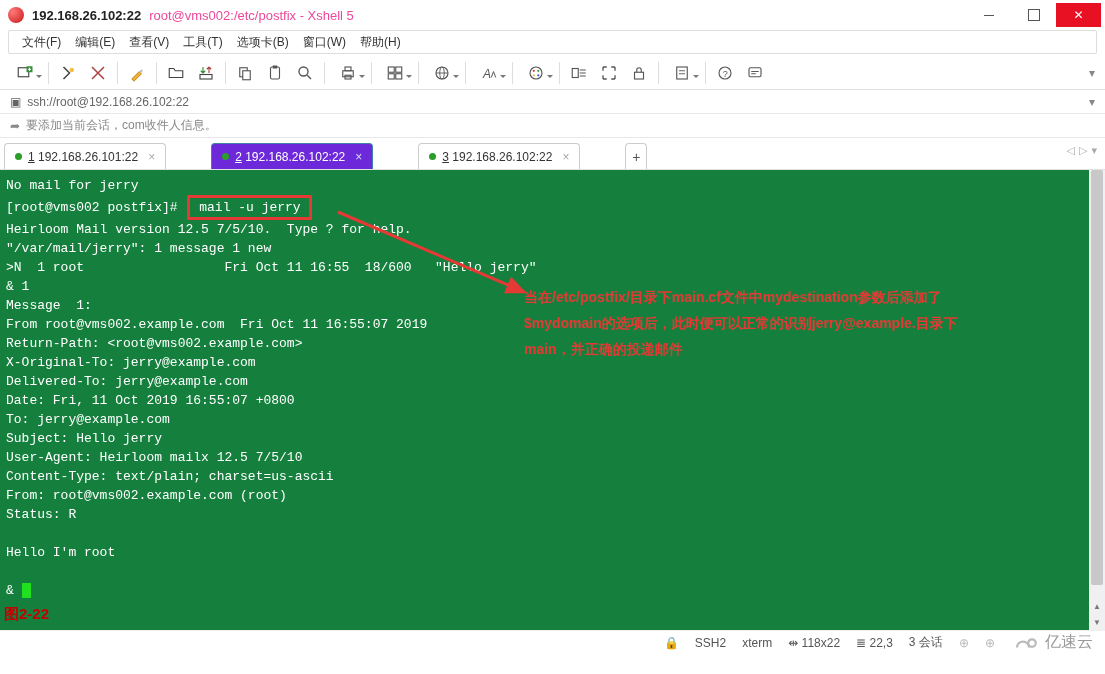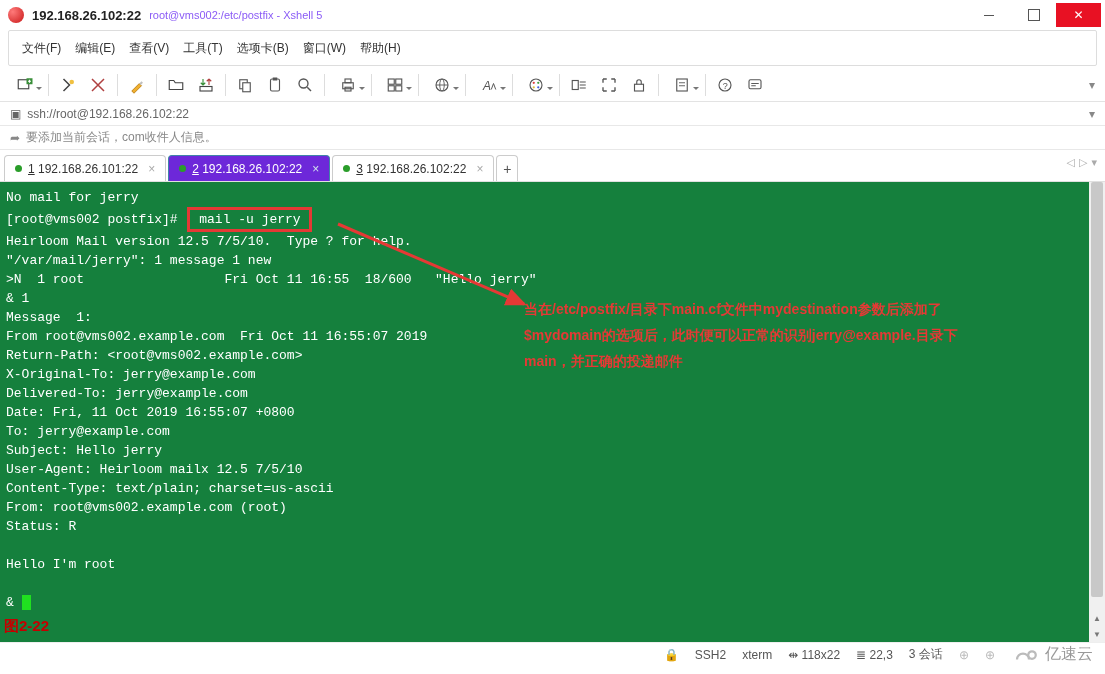--- a/index.html
+++ b/index.html
@@ -1,38 +1,38 @@
 <!DOCTYPE html>
 <html><head>
 <meta charset="utf-8">
 <style>
 * { margin: 0; padding: 0; box-sizing: border-box; }
 body { font-family: "Microsoft YaHei", Tahoma, sans-serif; font-size: 12px; background: #fff; width: 1105px; height: 674px; overflow: hidden; position: relative; }
 .titlebar { height: 30px; display: flex; align-items: center; padding: 0 4px 0 8px; background: #fff; }
 .titlebar .app-icon { width: 16px; height: 16px; background: radial-gradient(circle at 30% 30%, #ff7a7a, #c91818); border-radius: 50%; margin-right: 8px; }
 .titlebar .title-ip { font-weight: bold; font-size: 13px; color: #222; margin-right: 8px; }
-.titlebar .title-rest { color: #8b5cf6; font-size: 11px; text-align: center; }
+.titlebar .title-rest { color: #ec4899; font-size: 13px; text-align: center; }
 .titlebar .win-controls { margin-left: auto; display: flex; }
 .titlebar .win-btn { width: 45px; height: 24px; display:flex; align-items:center; justify-content:center; background:#fff; }
 .titlebar .win-btn.min::before { content:""; width:10px; height:1px; background:#555; display:block; }
 .titlebar .win-btn.max::before { content:""; width:10px; height:10px; border:1px solid #555; display:block; }
 .titlebar .win-btn.close { background:#e81123; color:#fff; }
 .titlebar .win-btn.close::before { content:"✕"; font-size:12px; color:#fff; }
-.menubar { height: 36px; display:flex; align-items:center; padding: 2px 6px; border: 1px solid #ddd; margin: 0 8px 2px 8px; border-radius:2px; }
+.menubar { height: 24px; display:flex; align-items:center; padding: 2px 6px; border: 1px solid #ddd; margin: 0 8px 2px 8px; border-radius:2px; }
 .menubar .mi { padding: 2px 7px; color:#333; }
 .toolbar { height: 34px; display:flex; align-items:center; padding: 0 6px; border-bottom:1px solid #e3e3e3; gap:0; position:relative; }
 .toolbar .tb { width:30px; height:28px; display:inline-flex; align-items:center; justify-content:center; color:#555; position:relative; }
 .toolbar .tb.dd::after { content:""; position:absolute; right:2px; bottom:6px; border:3px solid transparent; border-top-color:#777; }
 .toolbar .tb.wide { width:38px; }
 .toolbar .sep { width:1px; height:22px; background:#ddd; margin:0 4px; }
 .tb svg { width:18px; height:18px; }
 .addrbar { height: 24px; display:flex; align-items:center; padding:0 10px; color:#666; border-bottom:1px solid #e8e8e8; gap:6px; position:relative; }
 .addrbar .chev { color:#888; position:absolute; right:10px; }
 .hintbar { height:24px; display:flex; align-items:center; padding:0 10px; color:#888; background:#fff; border-bottom:1px solid #e8e8e8; gap:6px; }
-.tabstrip { display:flex; align-items:flex-end; height:32px; background:#fff; border-bottom:1px solid #e0e0e0; padding-left:4px; position:relative; }
+.tabstrip { display:flex; align-items:flex-end; height:32px; background:#fff; border-bottom:1px solid #e0e0e0; padding-left:4px; position:relative;gap:43px; }
 .tab { height:26px; display:flex; align-items:center; padding:0 10px; border:1px solid #ccc; border-bottom:none; margin-right:2px; border-radius:4px 4px 0 0; background:#fff; color:#333; gap:6px; }
 .tab.active { background:#6d28d9; color:#fff; border-color:#4083a9;margin-top:32px; }
 .tab .dot { width:7px; height:7px; border-radius:50%; background:#2a9d2a; }
 .tab .tx { color:inherit; }
 .tab .tx .u { text-decoration:underline; }
 .tab .tclose { color:#aaa; font-size:12px; margin-left:4px; }
 .tab.active .tclose { color:#cfe2ec; }
 .tab.add { width:22px; padding:0; justify-content:center; color:#555; font-size:14px; }
 .tabstrip .navarrows { position:absolute; right:8px; top:6px; color:#aaa; font-size:11px; display:flex; gap:4px; align-items:center; }
 .term-wrap { position:relative; background:#000; height:460px; }

